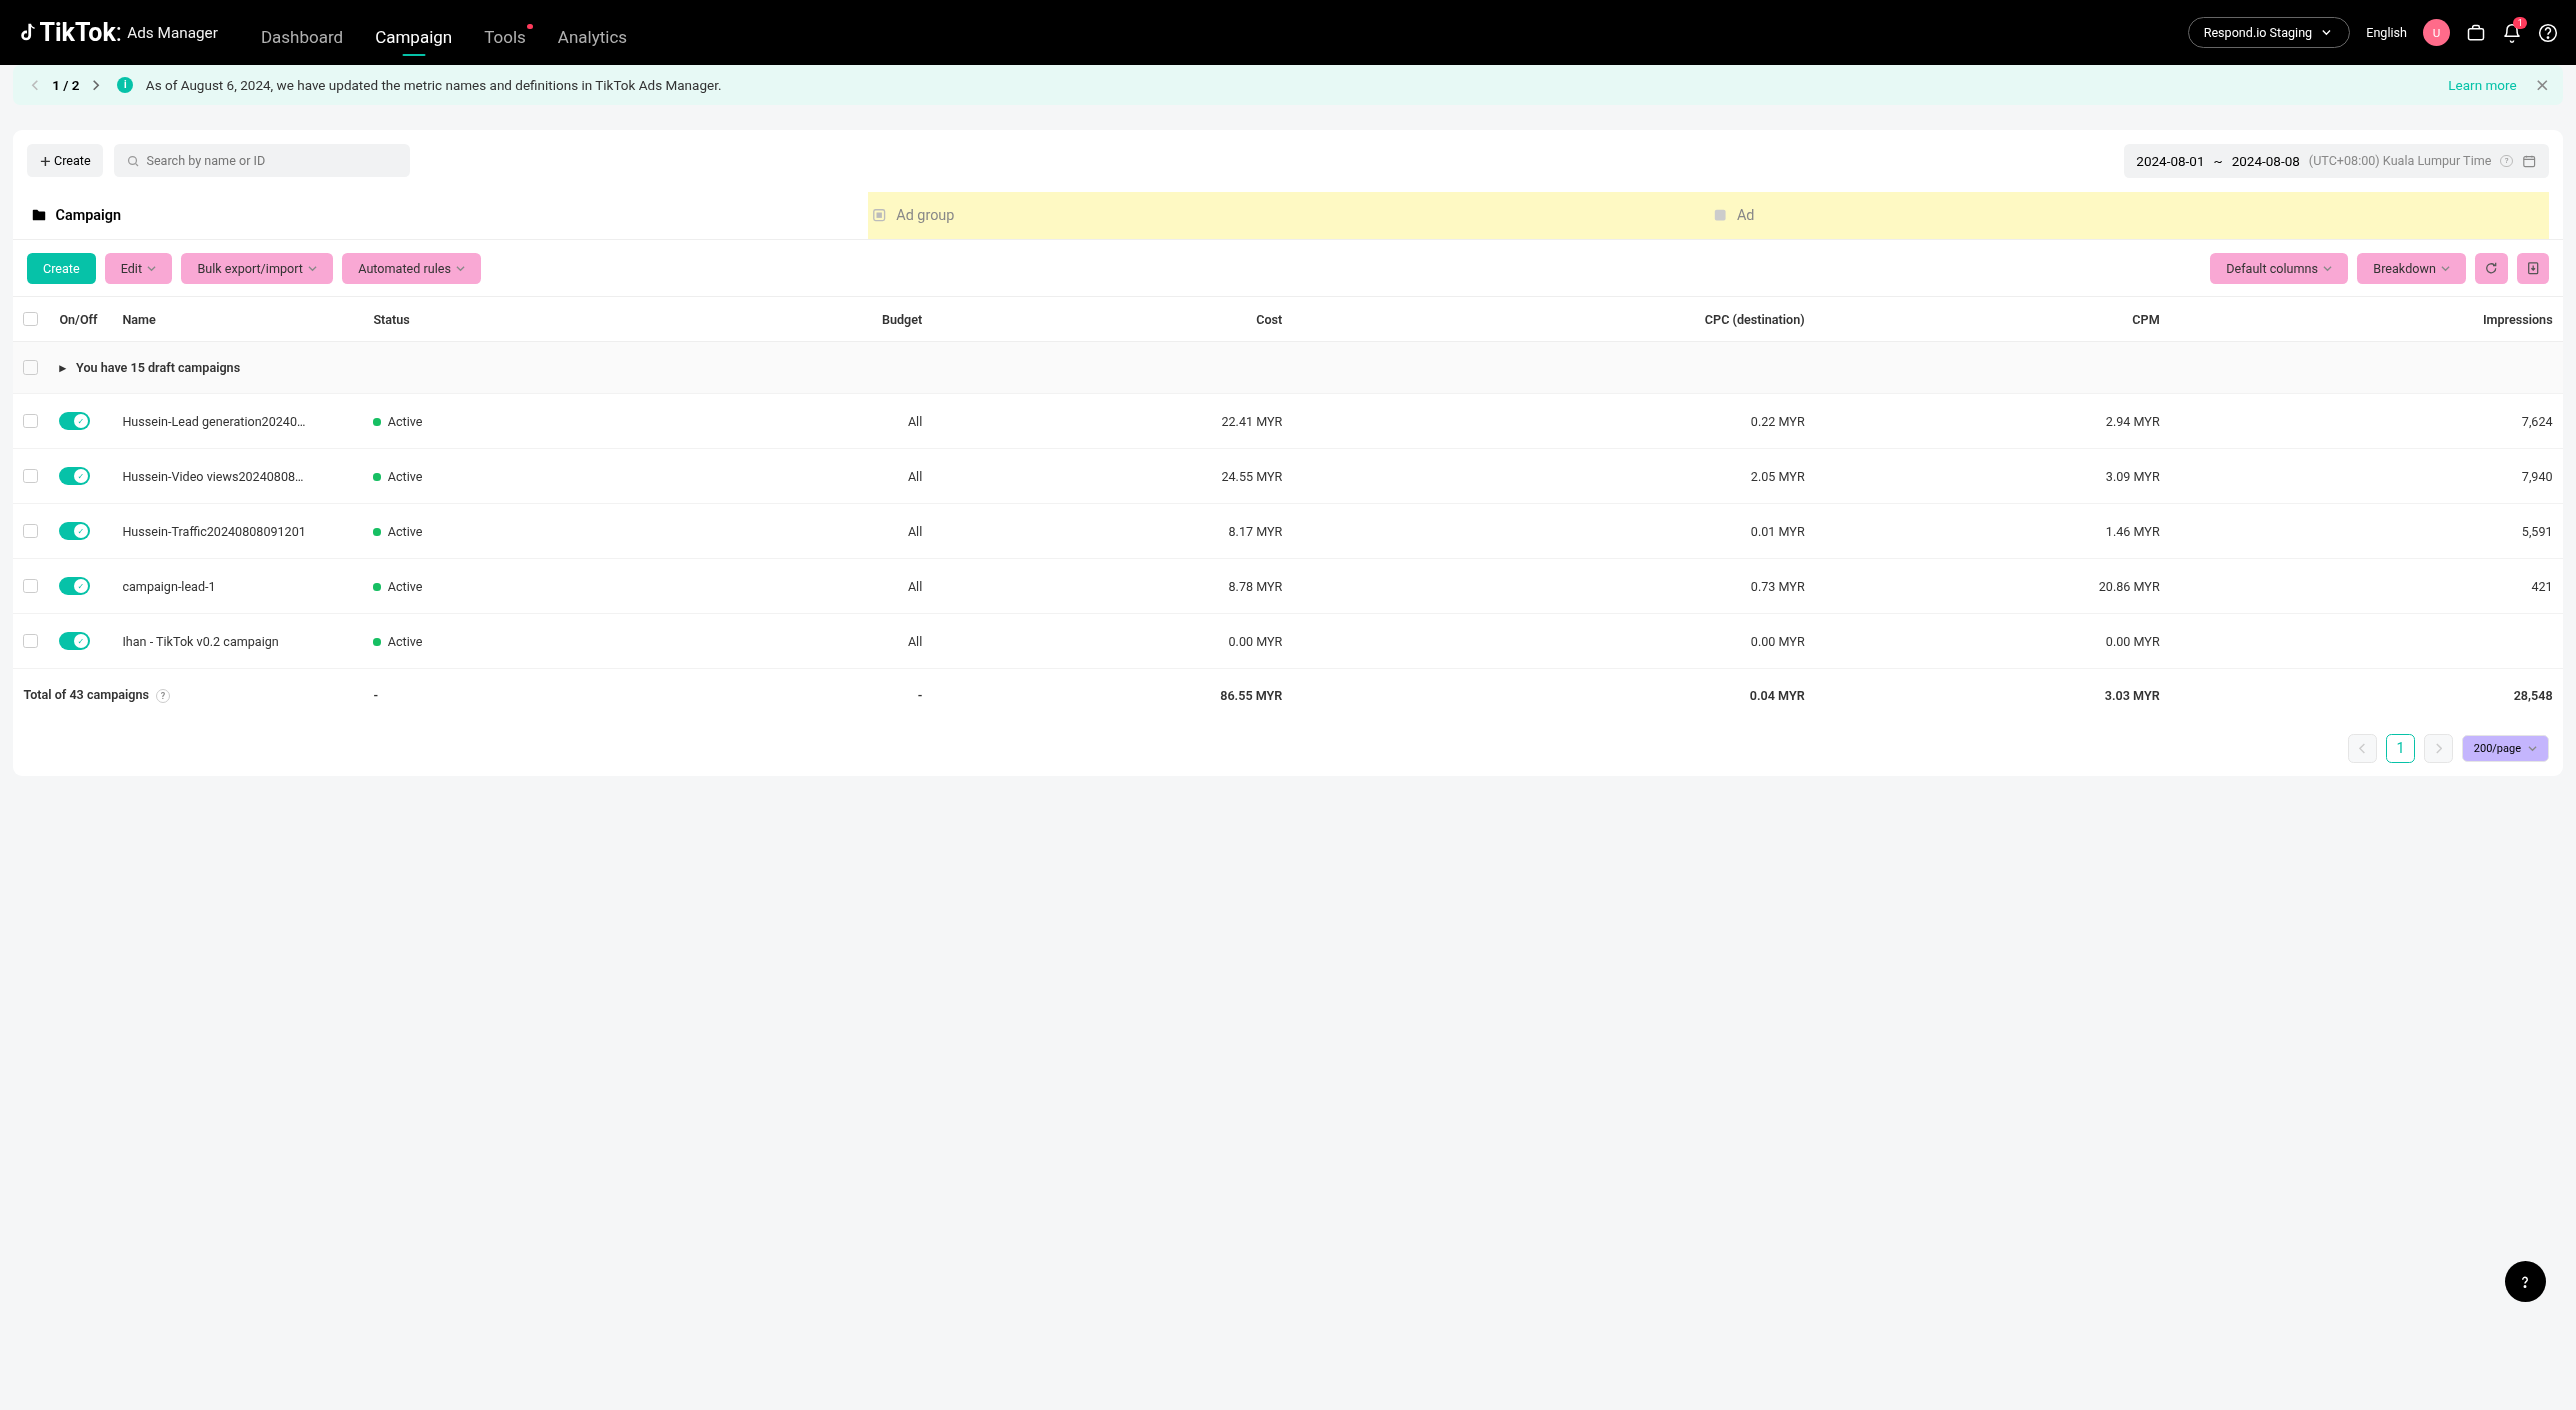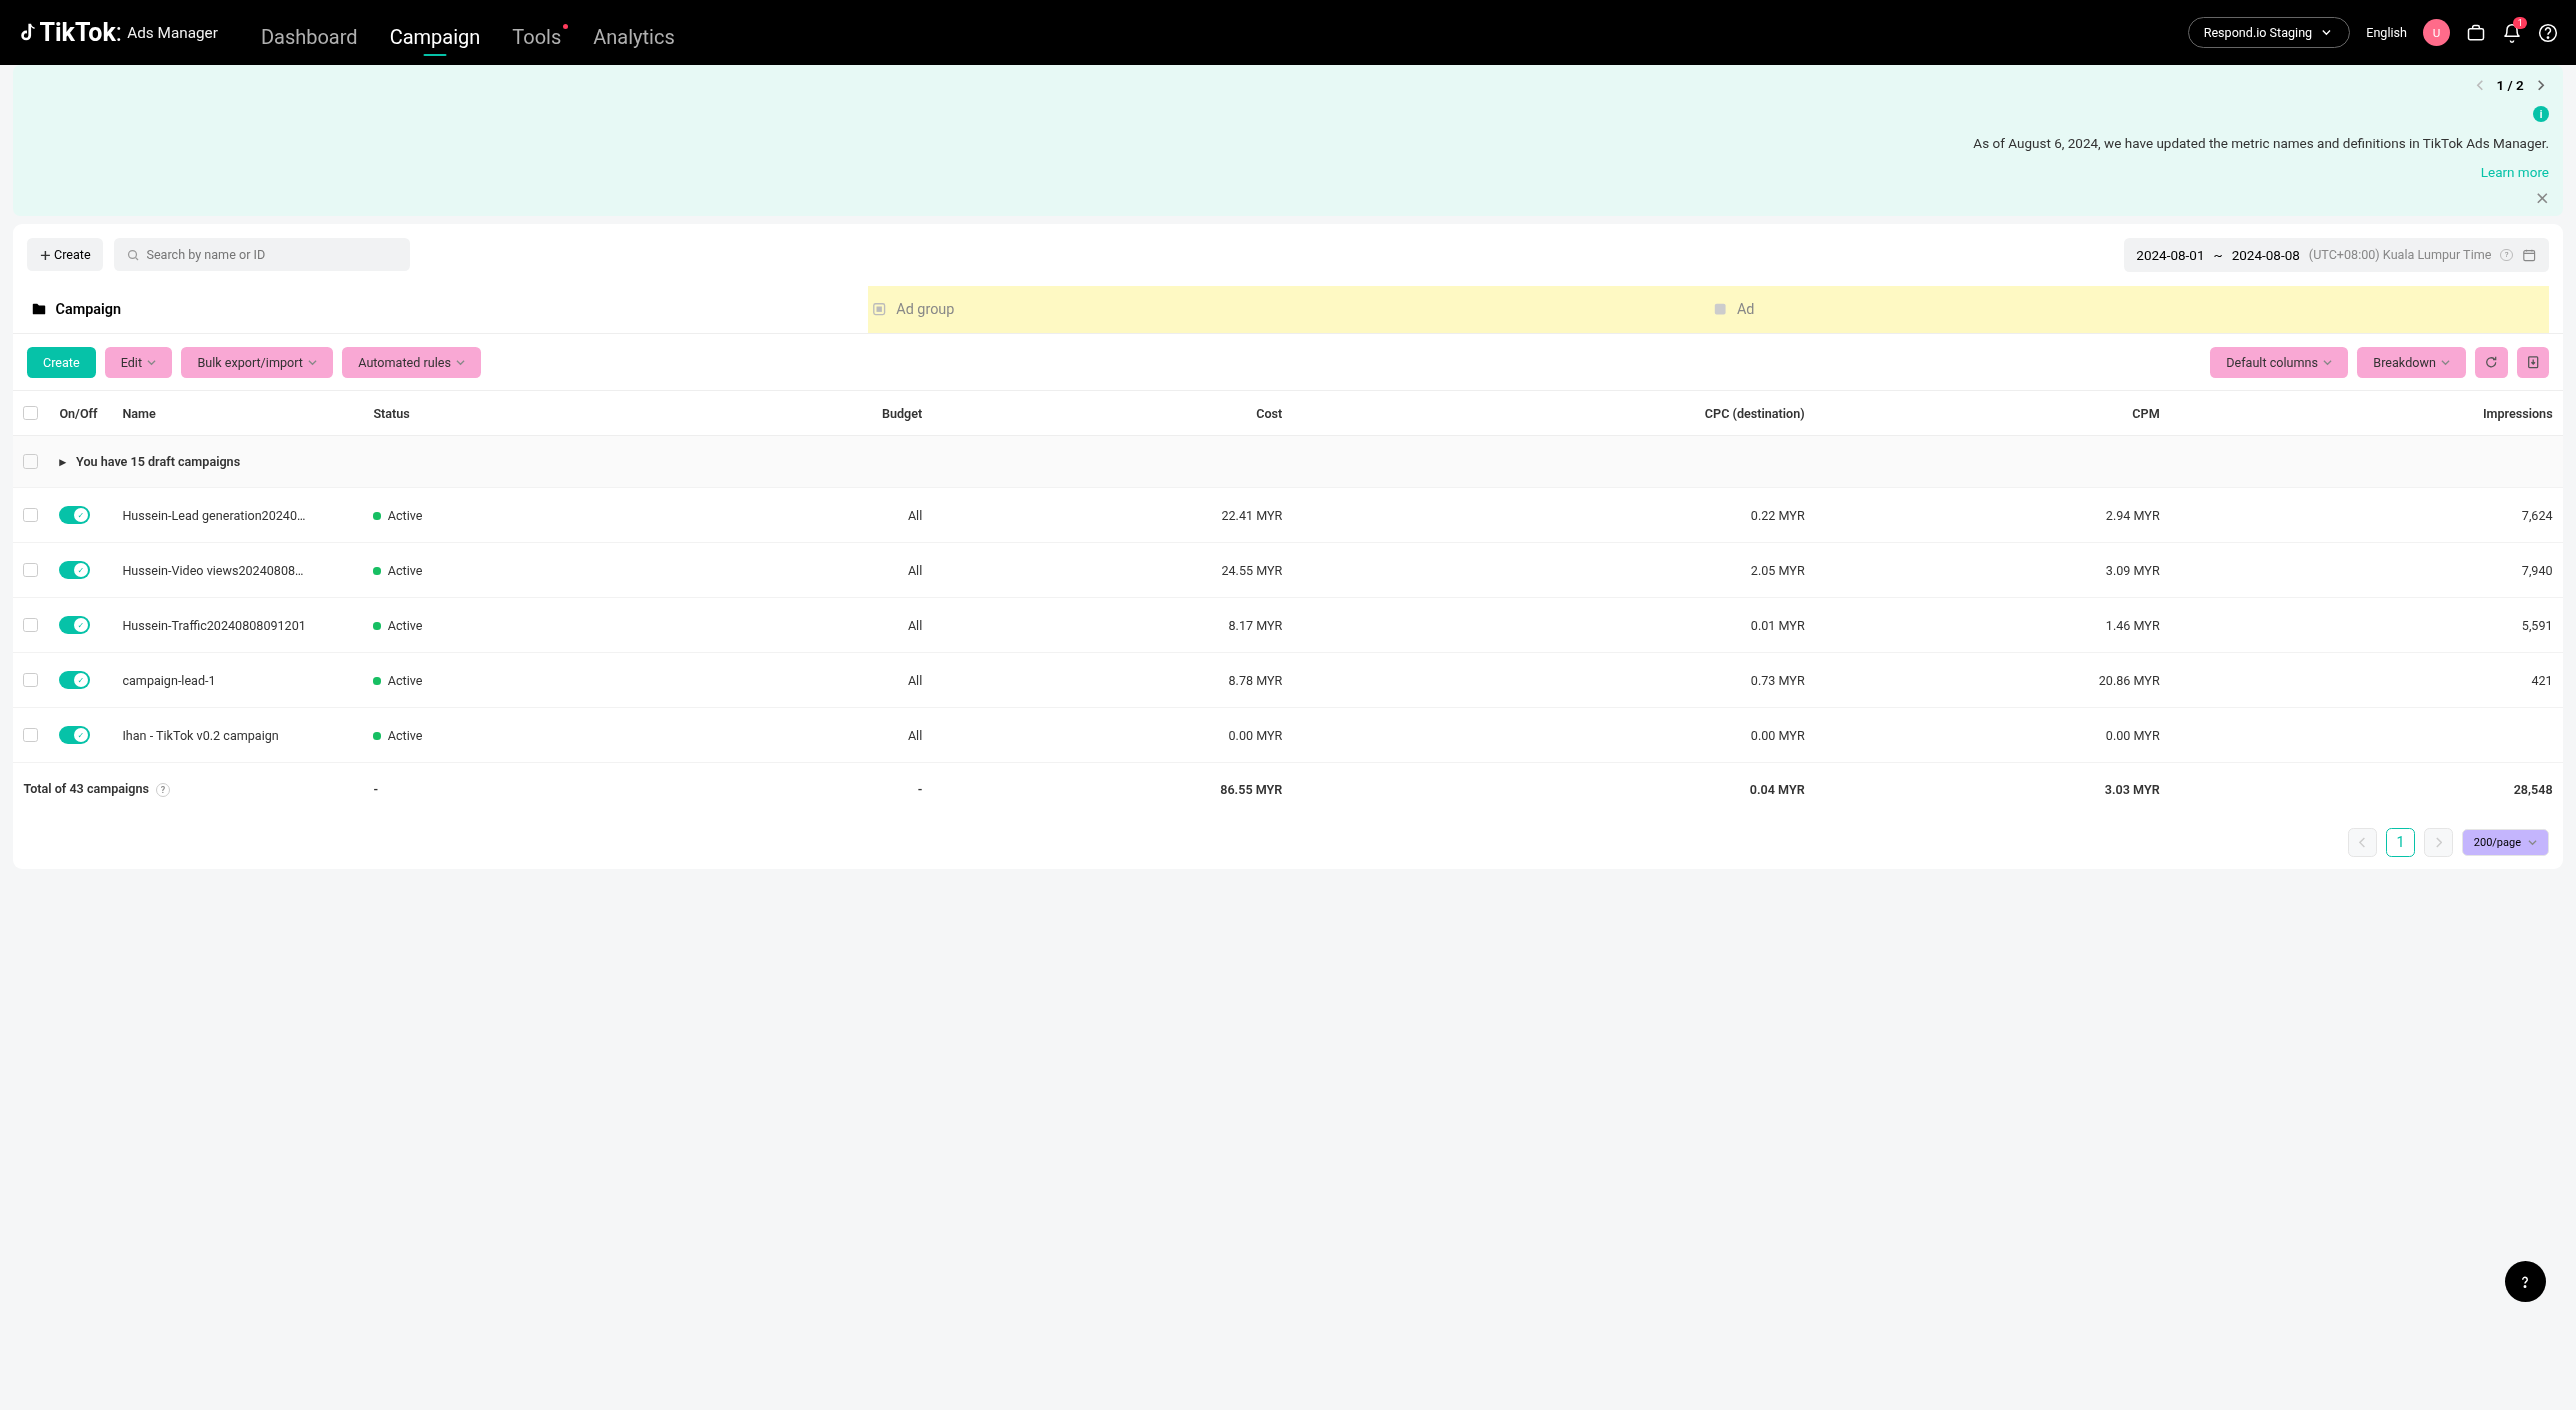--- a/index.html
+++ b/index.html
@@ -2,34 +2,34 @@
 <html style="font-size:14.4px"><head>
 <meta charset="utf-8">
 <style>
 * { margin: 0; padding: 0; box-sizing: border-box; font-family: -apple-system, BlinkMacSystemFont, "Segoe UI", Roboto, Helvetica, Arial, sans-serif; }
 body { background: #f5f6f7; }
 .header { background: #000; height: 65px; display: flex; align-items: center; padding: 4px 18px; color: #fff; }
 .logo-area { display: flex; align-items: center; gap: 3.6px; }
 .logo-text { font-size: 25px; font-weight: 700; display: flex; align-items: center; }
 .logo-sub { font-size: 15.3px; font-weight: 400; margin-left: 1.8px; opacity: 0.95; }
 .nav { display: flex; margin-left: 27px; gap: 0; }
-.nav-item { padding: 0 16px; height: 65px; display: flex; align-items: center; font-size: 20px; color: #b0b0b0; cursor: pointer; position: relative; margin-top: 8px; }
+.nav-item { padding: 0 16px; height: 65px; display: flex; align-items: center; font-size: 17px; color: #b0b0b0; cursor: pointer; position: relative; margin-top: 8px; }
 .nav-item.active { color: #fff; }
 .nav-item.active::after { content: ''; position: absolute; bottom: 12.6px; left: 50%; transform: translateX(-50%); width: 23px; height: 2.7px; background: #06c2a8; border-radius: 1.8px; }
 .nav-item .dot { width: 5.4px; height: 5.4px; background: #ff3b5c; border-radius: 50%; position: absolute; top: 20px; right: 9px; }
 .header-right { margin-left: auto; display: flex; align-items: center; gap: 16px; }
 .account-select { border: 0.9px solid #666; border-radius: 18px; padding: 7.2px 14.4px; display: flex; align-items: center; gap: 9px; cursor: pointer; min-width: 162px; }
 .account-select-text { font-size: 12.6px; color: #fff; }
 .lang { font-size: 12.6px; color: #fff; }
 .avatar { width: 27px; height: 27px; background: #ff6b8a; border-radius: 50%; display: flex; align-items: center; justify-content: center; font-size: 11.7px; color: #fff; }
 .hicon { width: 20px; height: 20px; color: #fff; cursor: pointer; position: relative; }
 .notif-badge { position: absolute; top: -5.4px; right: -5.4px; background: #ff3b5c; color: #fff; font-size: 9px; border-radius: 7.2px; padding: 0.9px 4.5px; }
 
 .content { padding: 0 12.6px 12.6px 12.6px; }
-.banner { background: #e7f9f5; border-radius: 7.2px; padding: 10.8px 14.4px; display: flex; align-items: flex-end; gap: 12.6px; margin-bottom: 8px; flex-direction: column; }
+.banner { background: #e7f9f5; border-radius: 7.2px; padding: 10.8px 14.4px; display: flex; align-items: center; gap: 12.6px; margin-bottom: 25px; }
 .banner-nav { display: flex; align-items: center; gap: 7.2px; }
 .banner-nav-btn { width: 18px; height: 18px; display: flex; align-items: center; justify-content: center; color: #888; cursor: pointer; }
 .banner-count { font-size: 13.5px; font-weight: 600; }
 .banner-info-icon { width: 16px; height: 16px; background: #06c2a8; border-radius: 50%; display: flex; align-items: center; justify-content: center; color: #fff; font-size: 10px; font-weight: 700; }
 .banner-text { font-size: 13.5px; color: #333; flex: 1; }
 .banner-learn { color: #06c2a8; font-size: 13.5px; cursor: pointer; }
 .banner-close { color: #888; cursor: pointer; margin-left: 7.2px; }
 
 .card { background: #fff; border-radius: 9px; }
 .filters-row { display: flex; align-items: center; padding: 14.4px; gap: 10.8px; }

